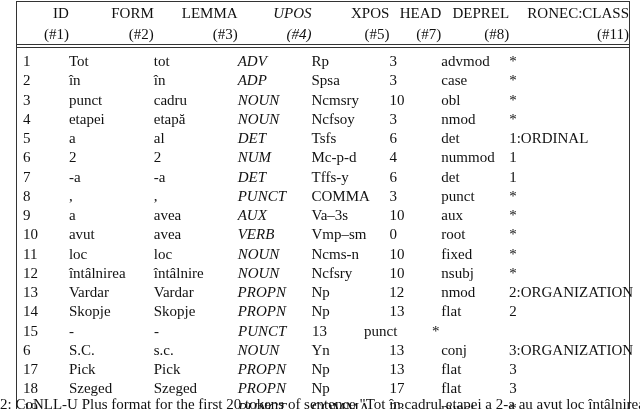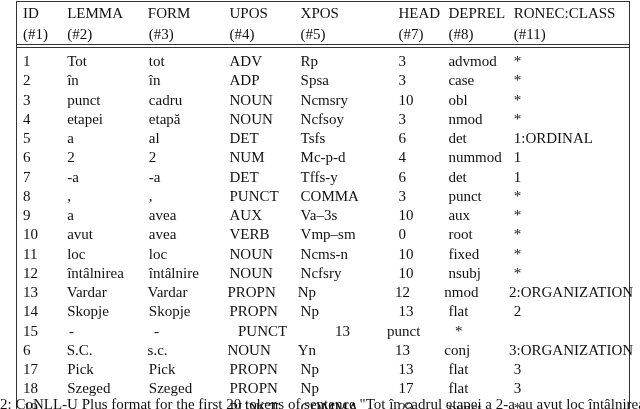--- a/index.html
+++ b/index.html
@@ -19,20 +19,21 @@
       position: absolute;
       left: 16px;
       top: 1px;
       width: 614px;
     }
     .header-box {
       border: 1.5px solid #333333;
       border-bottom: none;
       height: 42px;
       position: relative;
+      text-align: right;
     }
     .sep {
       border-top: 1.5px solid #333333;
       border-bottom: 1.5px solid #333333;
       height: 2px;
       border-left: 1.5px solid #333333;
       border-right: 1.5px solid #333333;
     }
     .body-box {
       border: 1.5px solid #333333;
@@ -55,23 +56,23 @@
       font-size: 15px;
       white-space: nowrap;
       padding-top: 1px;
     }
     .c {
       overflow: visible;
     }
     .c-id     { width: 46px;  padding-left: 6px; }
     .c-form   { width: 85px;  }
     .c-lemma  { width: 84px;  }
-    .c-upos   { width: 74px;  }
+    .c-upos   { width: 74px; font-style: italic;  }
     .c-xpos   { width: 78px;  }
-    .c-head   { width: 52px; margin-left: 23px;  }
+    .c-head   { width: 52px;  }
     .c-deprel { width: 68px;  }
     .c-ronec  { width: 120px; }
     .bold { font-weight: normal; }
     .caption {
       position: absolute;
       left: 0;
       top: 395px;
       width: 700px;
       font-size: 15px;
       line-height: 18px;
@@ -79,22 +80,22 @@
       color: #111111;
     }
   </style>
 </head>
 <body>
 
 <div class="table-wrap">
   <div class="header-box">
     <div class="hrow">
       <div class="c c-id">ID</div>
+      <div class="c c-form">FORM</div>
       <div class="c c-lemma">LEMMA</div>
-      <div class="c c-form">FORM</div>
       <div class="c c-upos">UPOS</div>
       <div class="c c-xpos">XPOS</div>
       <div class="c c-head">HEAD</div>
       <div class="c c-deprel">DEPREL</div>
       <div class="c c-ronec bold">RONEC:CLASS</div>
     </div>
     <div class="hrow">
       <div class="c c-id">(#1)</div>
       <div class="c c-form">(#2)</div>
       <div class="c c-lemma">(#3)</div>

